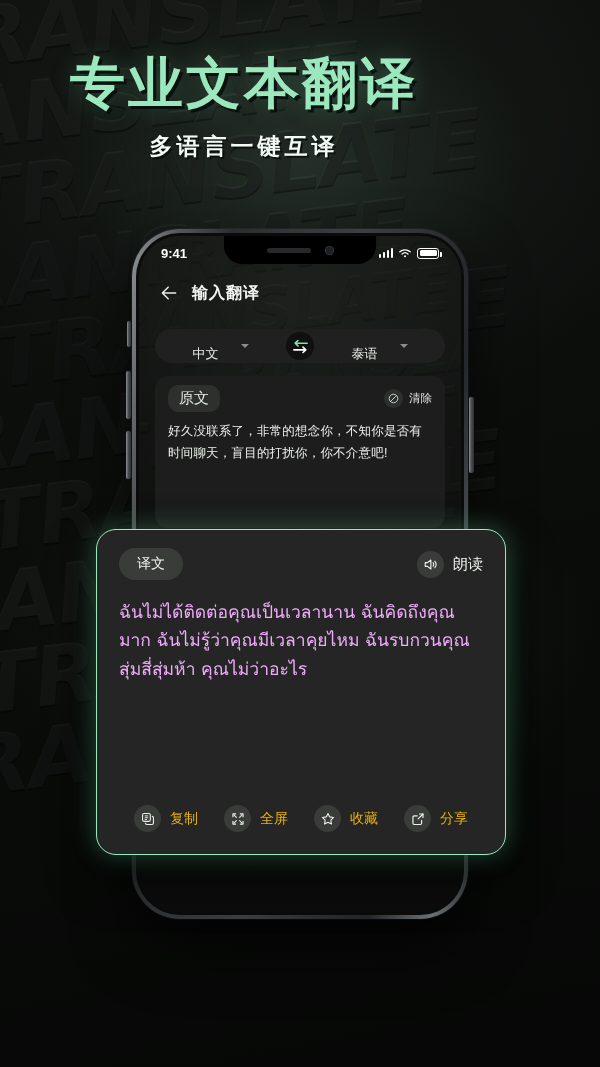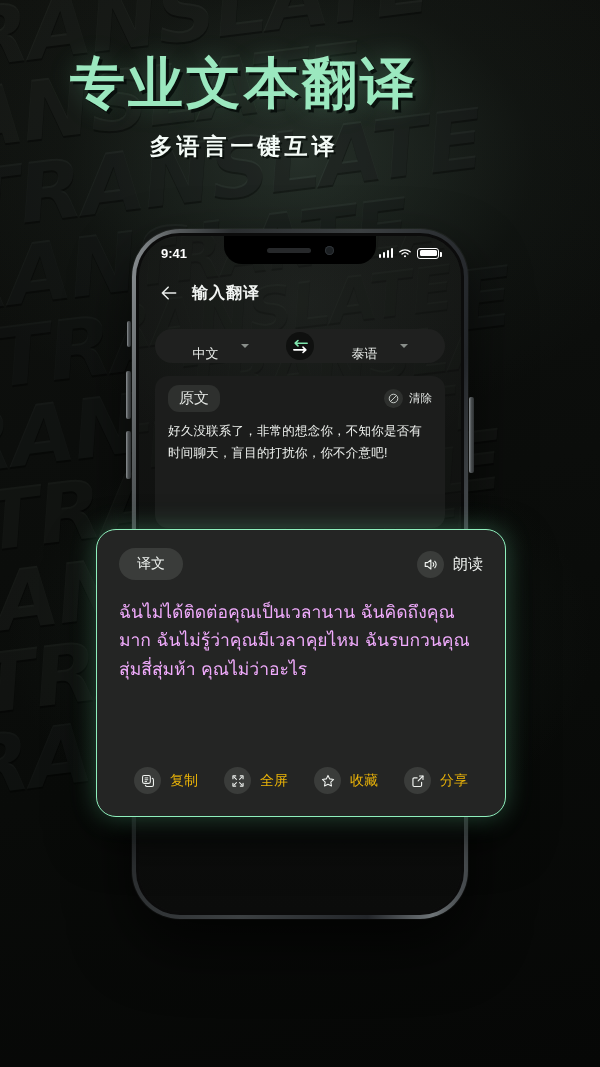--- a/index.html
+++ b/index.html
@@ -218,21 +218,21 @@
     color: #eef1ee;
     font-size: 12.5px;
     line-height: 1.75;
     letter-spacing: 0.2px;
   }
 
   
   #trans-card {
     position: absolute;
     left: 96px; top: 529px;
-    width: 410px; height: 288px;
+    width: 410px; height: 326px;
     border-radius: 20px;
     background: #242524;
     border: 1.5px solid #8ff0bd;
     box-shadow: 0 0 26px rgba(120,235,175,0.30), 0 22px 48px rgba(0,0,0,0.7);
     z-index: 20;
     display: flex; flex-direction: column;
     overflow: hidden;
   }
   #trans-top {
     display: flex; align-items: center; justify-content: space-between;

